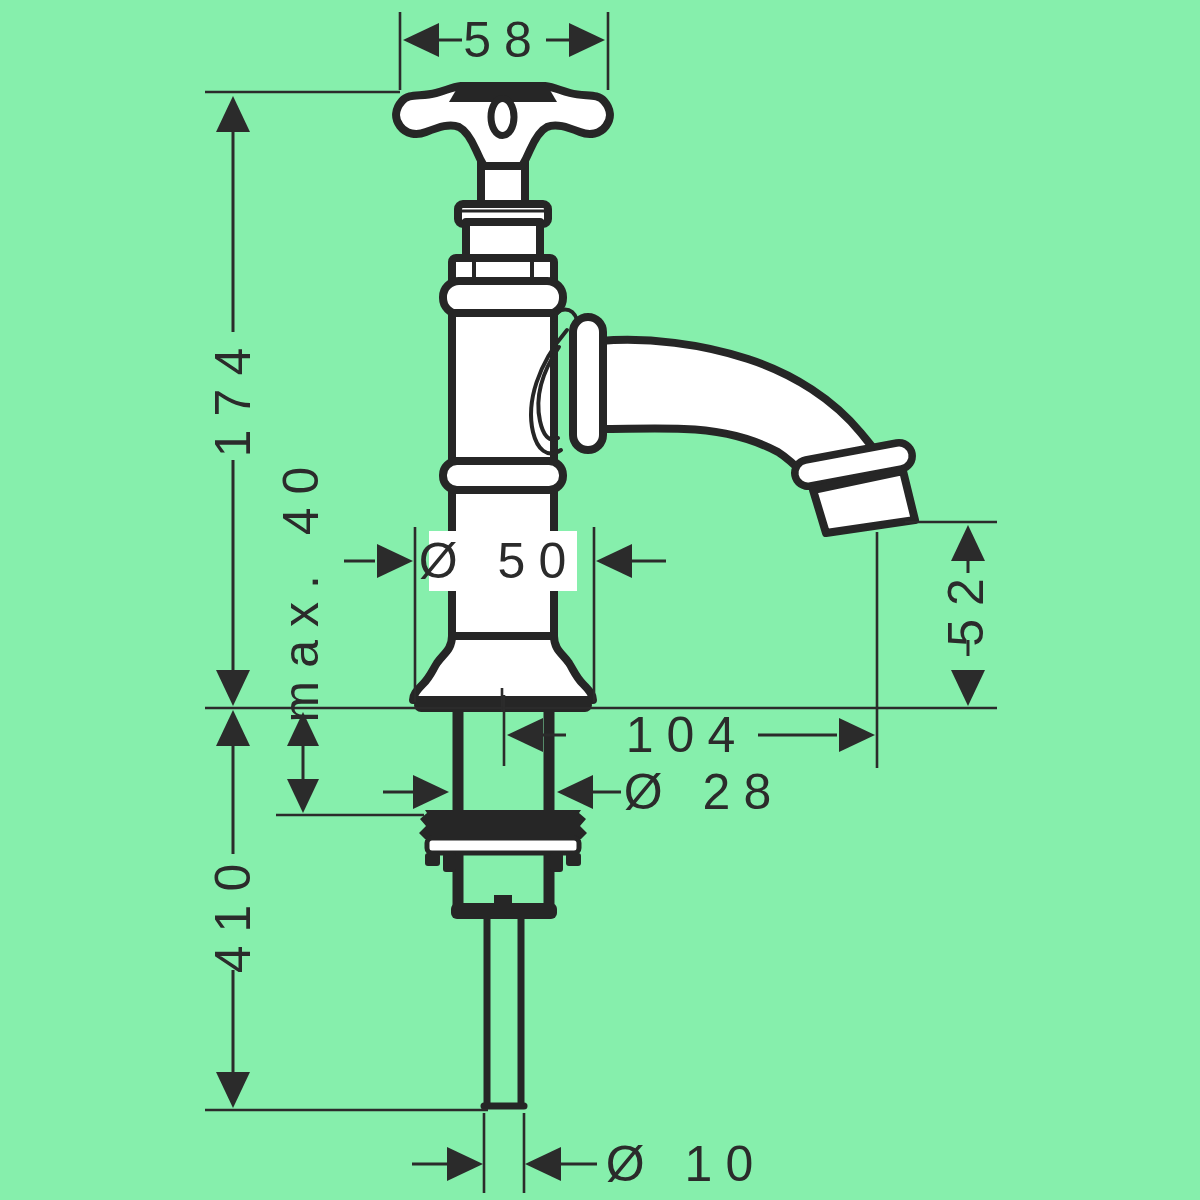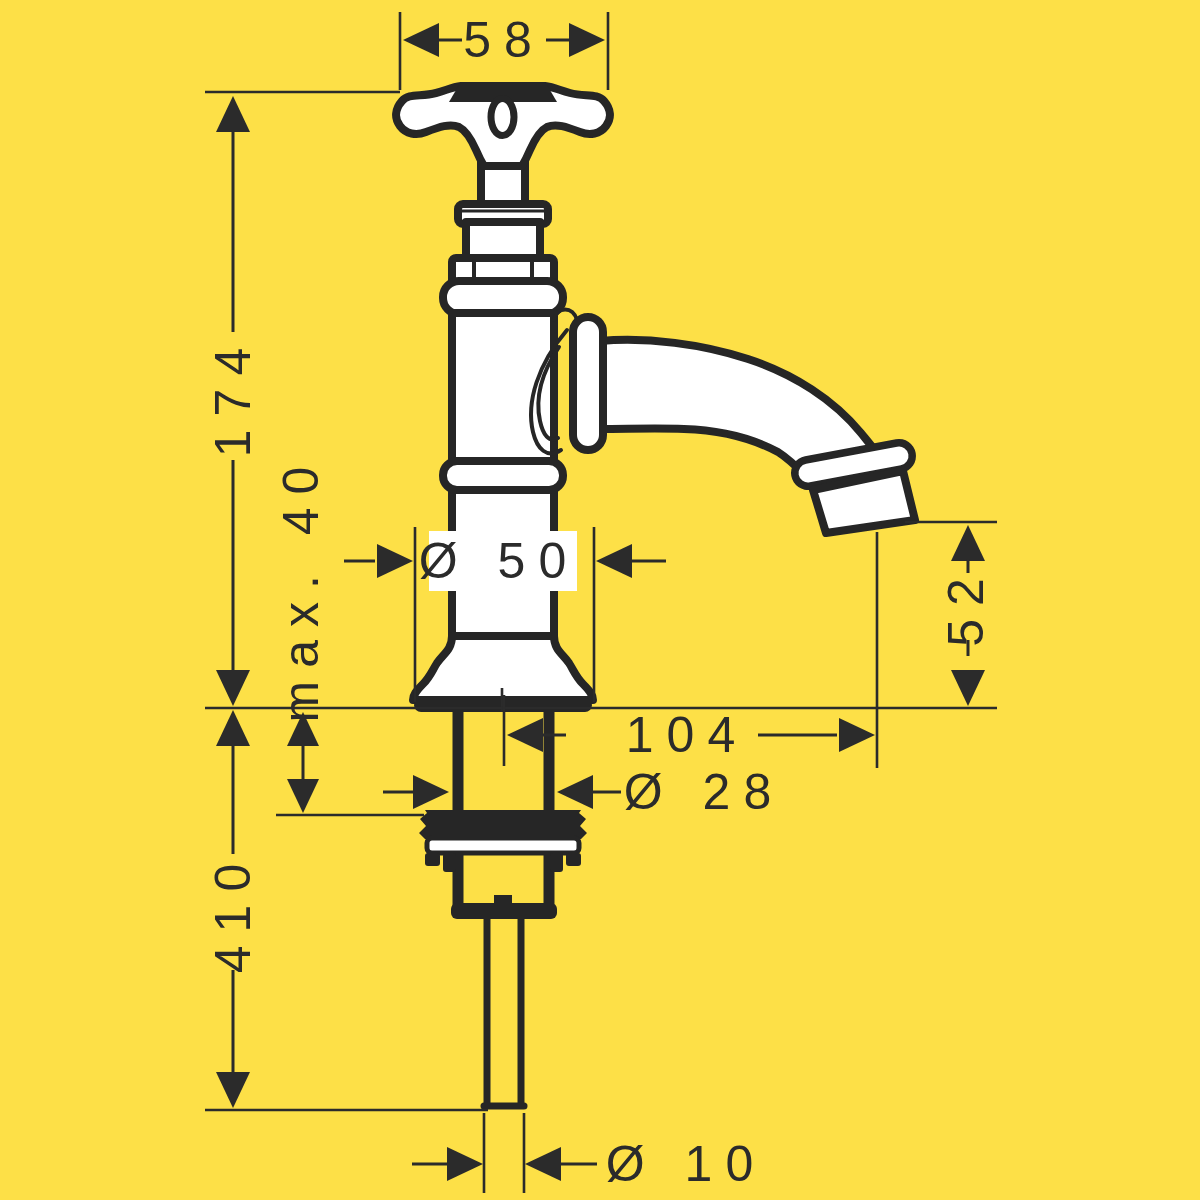--- a/index.html
+++ b/index.html
@@ -1,16 +1,16 @@
 <!DOCTYPE html>
 <html><head>
 <meta charset="utf-8">
 <style>
   html,body{margin:0;padding:0;background:#ffffff;}
-  .stage{width:1200px;height:1200px;position:relative;background:#fde047;overflow:hidden;}
+  .stage{width:1200px;height:1200px;position:relative;background:#86efac;overflow:hidden;}
   svg{display:block;}
   .outline{fill:#ffffff;stroke:#262626;stroke-width:8;stroke-linejoin:round;stroke-linecap:round;}
   .thick{fill:#262626;stroke:none;}
   .thin{fill:none;stroke:#262626;stroke-width:4;stroke-linecap:round;}
   .dim{stroke:#2b2b2b;stroke-width:3;fill:none;}
   .dimext{stroke:#2b2b2b;stroke-width:2.6;fill:none;}
   .arrow{fill:#2b2b2b;stroke:none;}
   .dimtext{font-family:"Liberation Sans", sans-serif;font-size:50px;letter-spacing:13px;fill:#2b2b2b;}
   .mask{fill:#ffffff;stroke:none;}
 </style>

